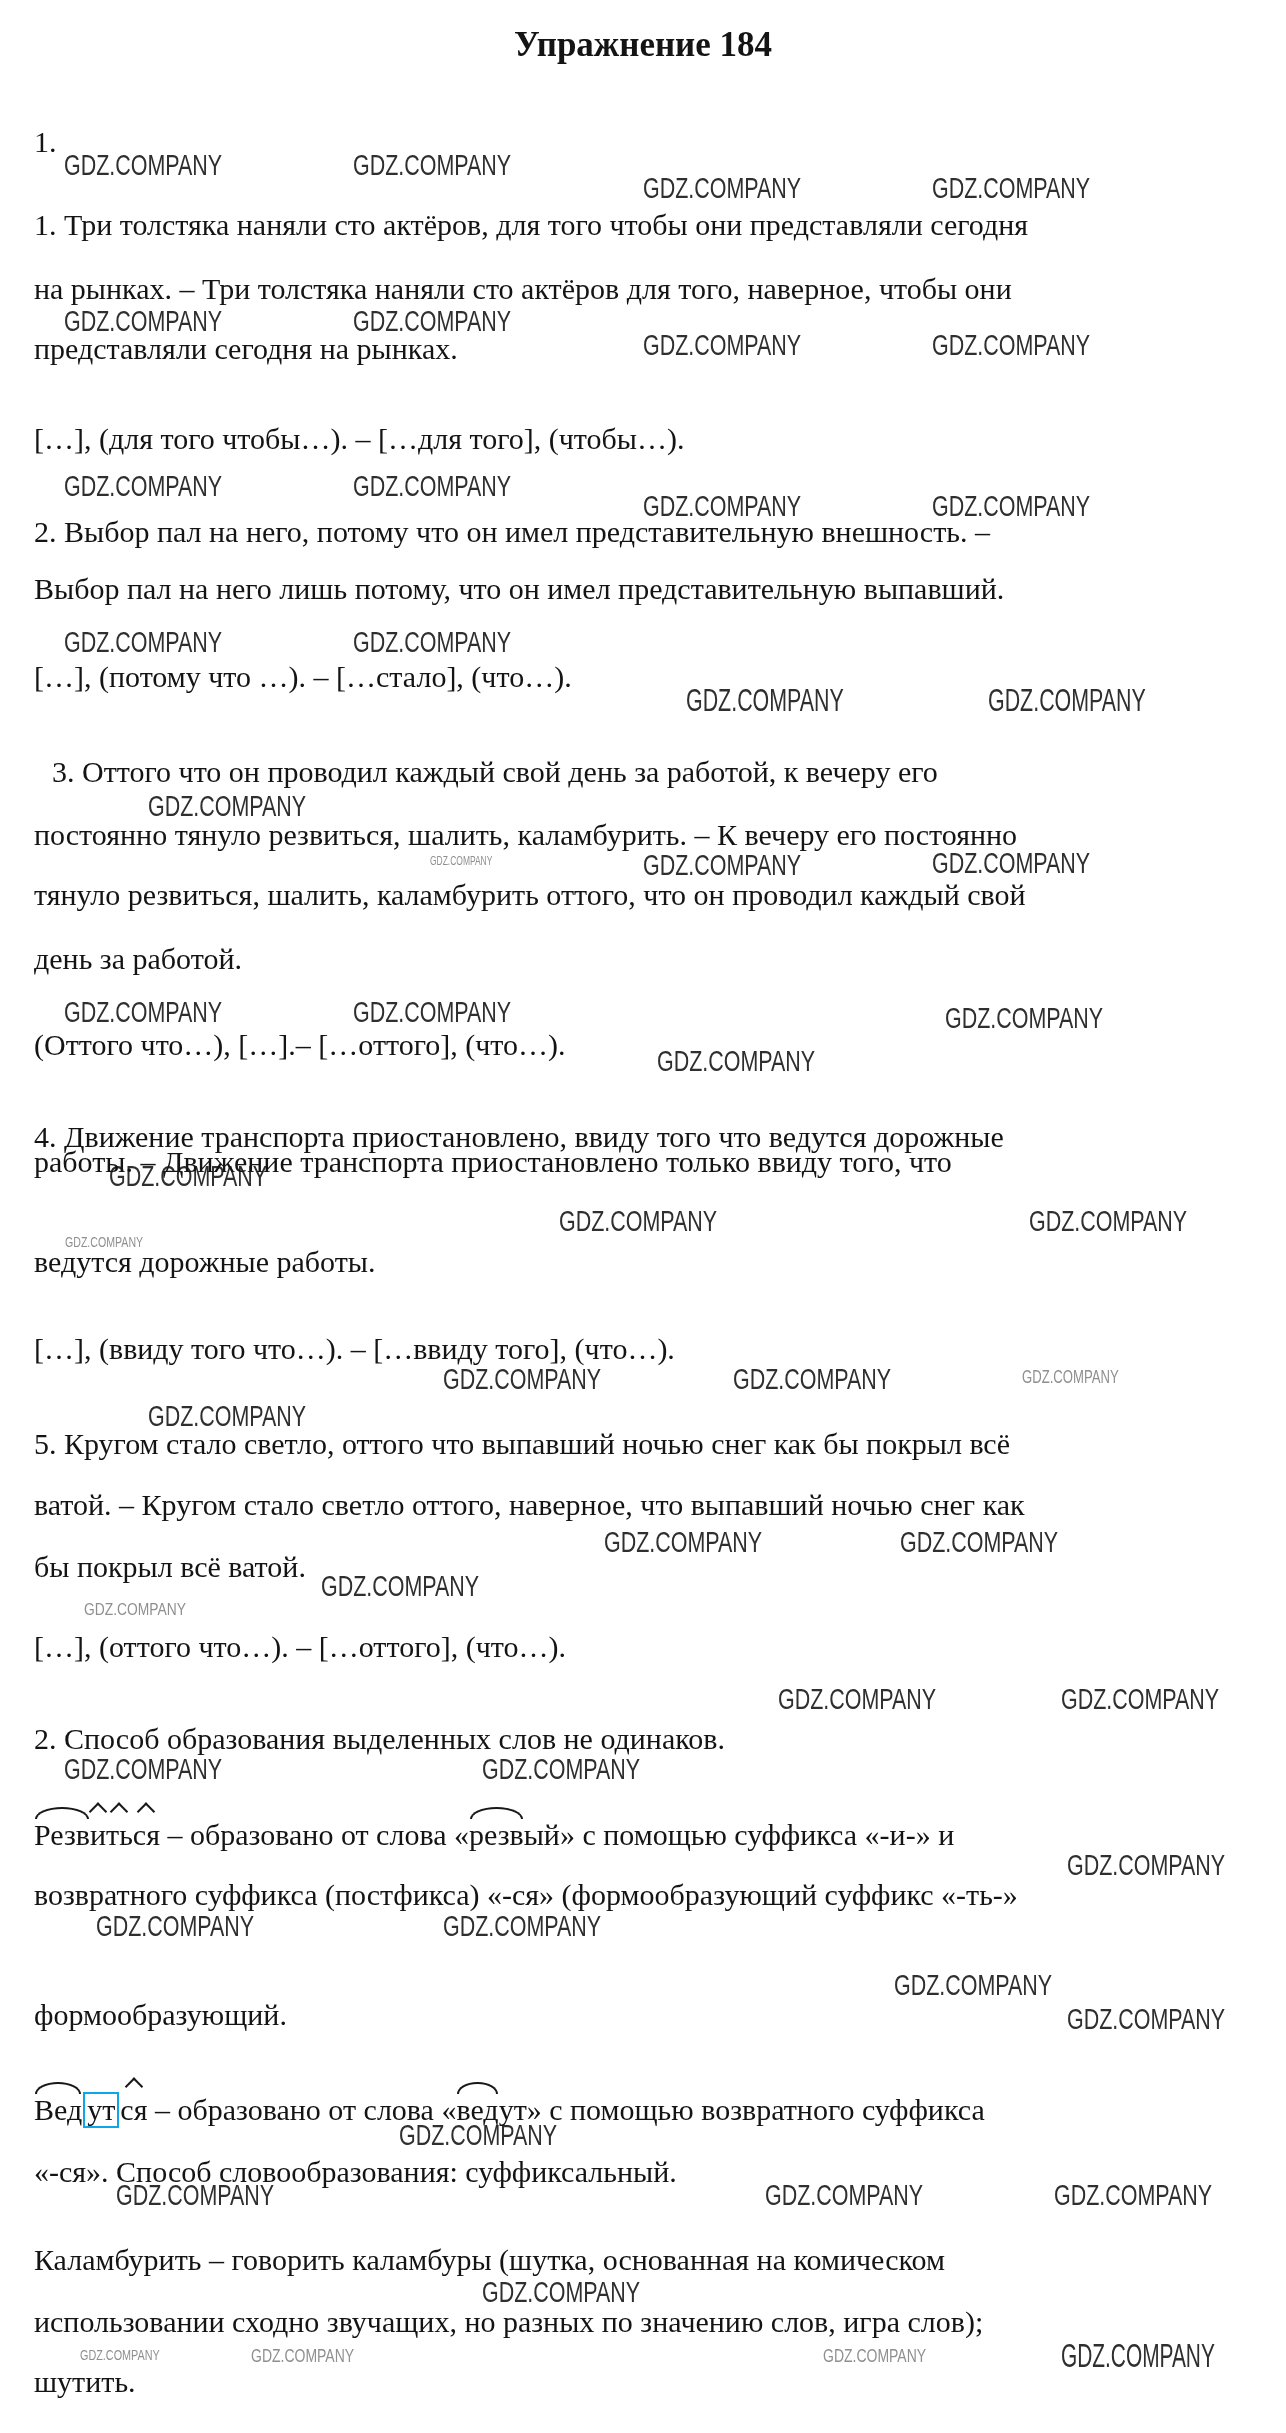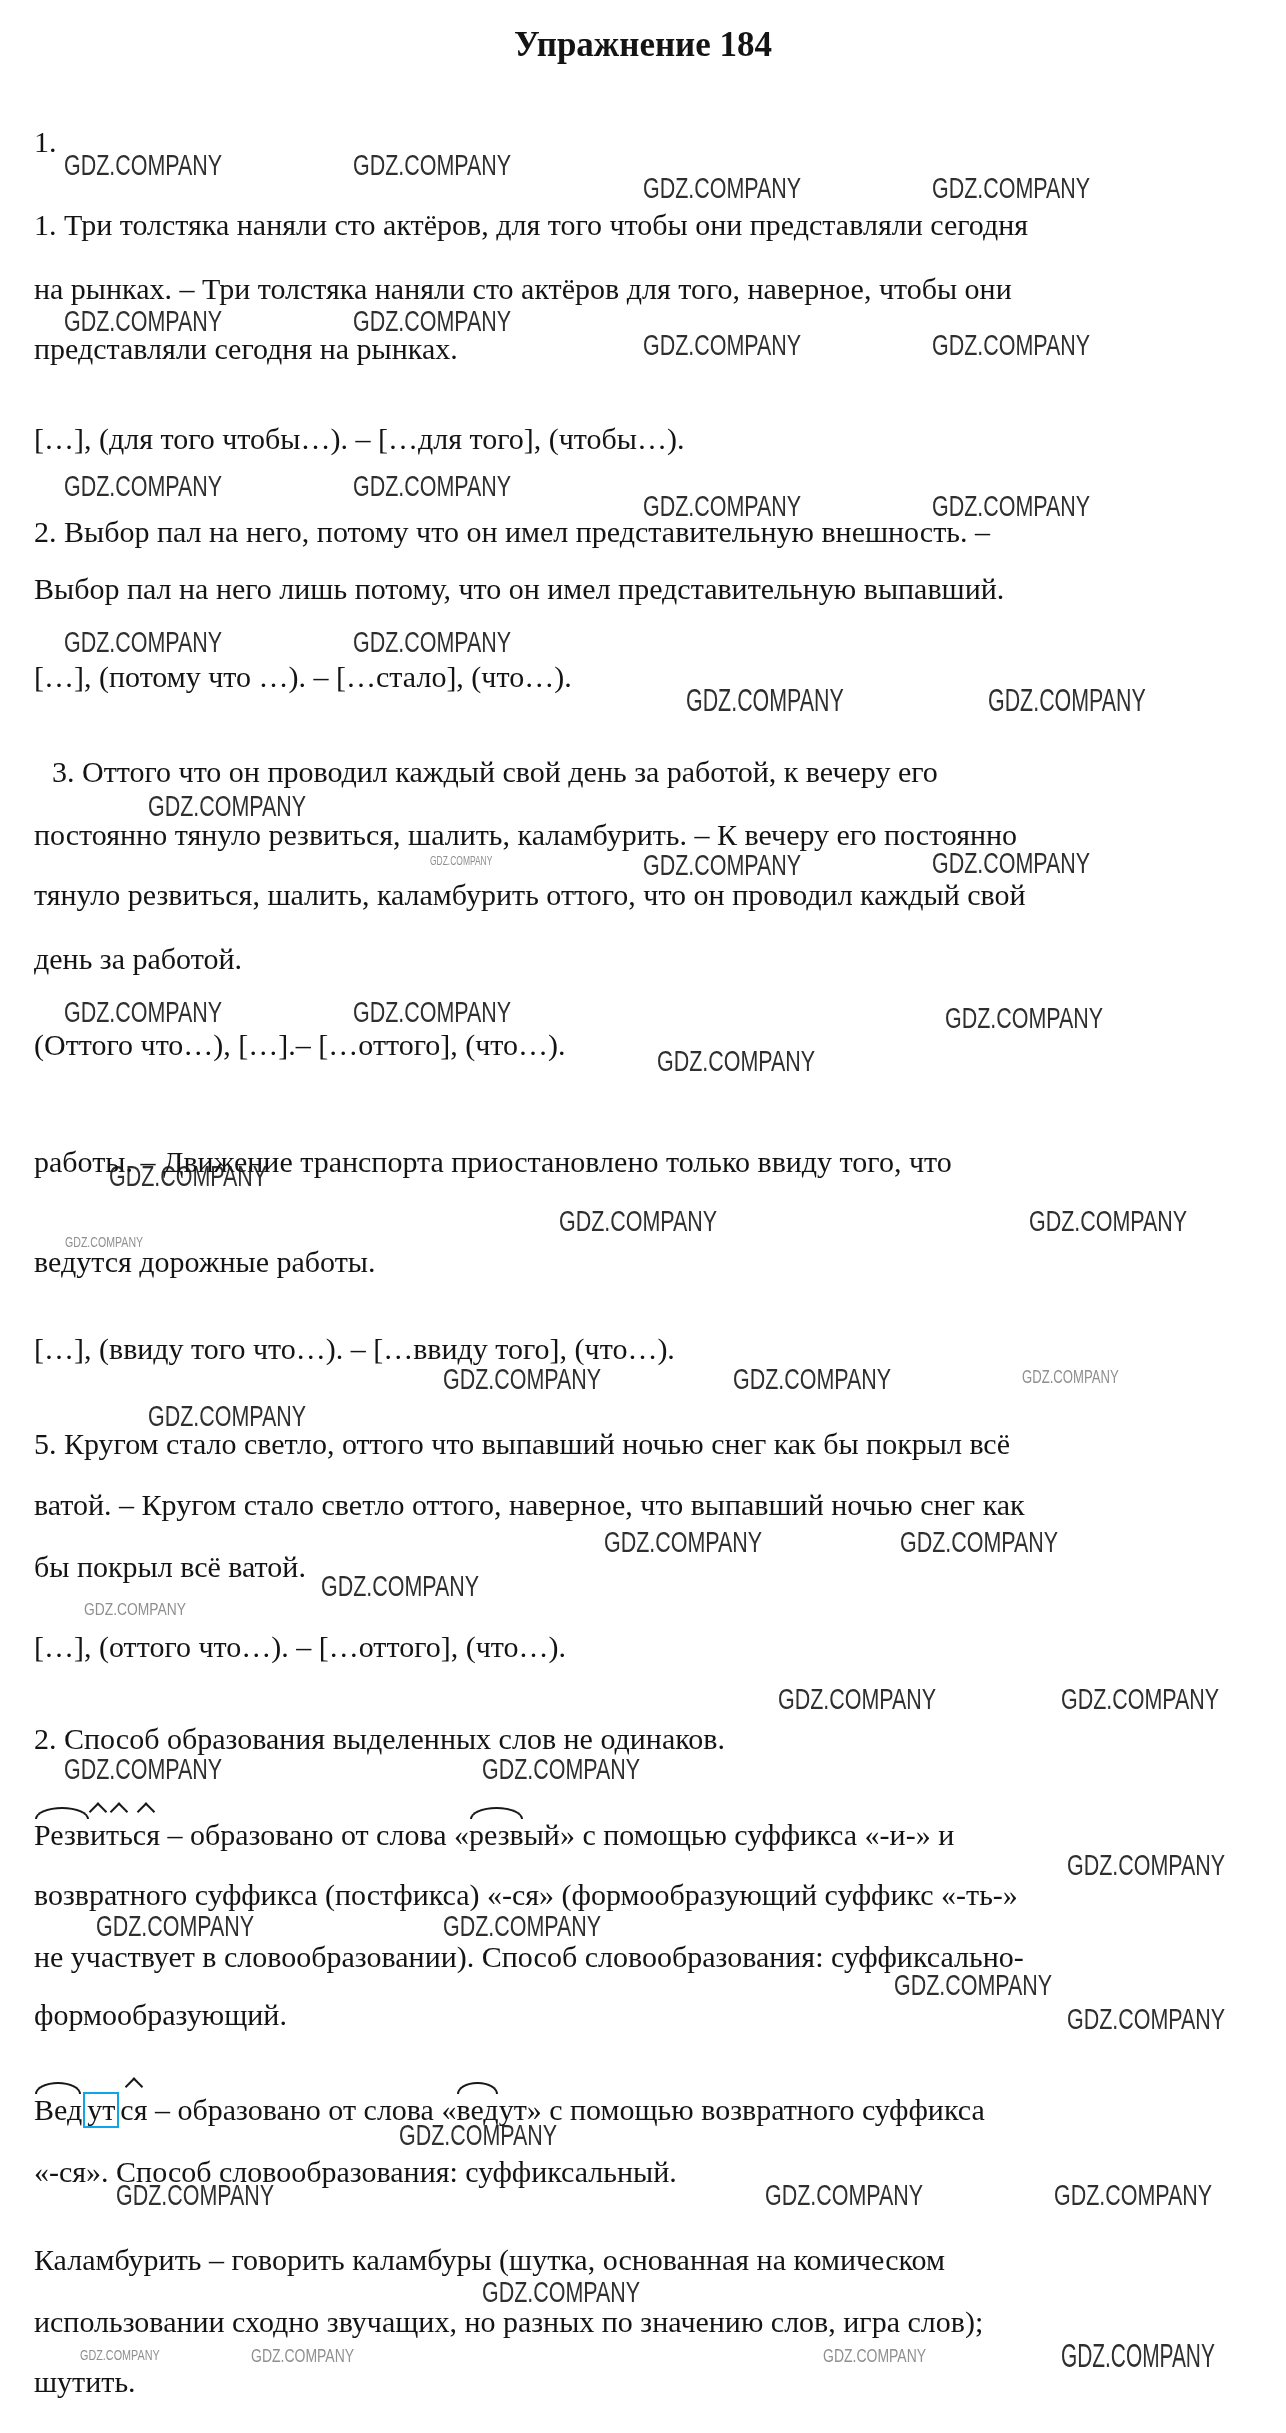--- a/index.html
+++ b/index.html
@@ -49,31 +49,31 @@
     <div class="line" style="top: 331px;"><span>представляли сегодня на рынках.</span></div>
     <div class="line" style="top: 421px;"><span>[…], (для того чтобы…). – […для того], (чтобы…).</span></div>
     <div class="line" style="top: 514px;"><span>2. Выбор пал на него, потому что он имел представительную внешность. –</span></div>
     <div class="line" style="top: 571px;"><span>Выбор пал на него лишь потому, что он имел представительную выпавший.</span></div>
     <div class="line" style="top: 659px;"><span>[…], (потому что …). – […стало], (что…).</span></div>
     <div class="line" style="top: 754px; margin-left: 18px;"><span>3. Оттого что он проводил каждый свой день за работой, к вечеру его</span></div>
     <div class="line" style="top: 817px;"><span>постоянно тянуло резвиться, шалить, каламбурить. – К вечеру его постоянно</span></div>
     <div class="line" style="top: 877px;"><span>тянуло резвиться, шалить, каламбурить оттого, что он проводил каждый свой</span></div>
     <div class="line" style="top: 941px;"><span>день за работой.</span></div>
     <div class="line" style="top: 1027px;"><span>(Оттого что…), […].– […оттого], (что…).</span></div>
+    <div class="line" style="top: 1119px;"><span>4. Движение транспорта приостановлено, ввиду того что ведутся дорожные</span></div>
     <div class="line" style="top: 1144px; text-align: center;"><span>работы. – Движение транспорта приостановлено только ввиду того, что</span></div>
     <div class="line" style="top: 1244px;"><span>ведутся дорожные работы.</span></div>
     <div class="line" style="top: 1331px;"><span>[…], (ввиду того что…). – […ввиду того], (что…).</span></div>
     <div class="line" style="top: 1426px;"><span>5. Кругом стало светло, оттого что выпавший ночью снег как бы покрыл всё</span></div>
     <div class="line" style="top: 1487px;"><span>ватой. – Кругом стало светло оттого, наверное, что выпавший ночью снег как</span></div>
     <div class="line" style="top: 1549px;"><span>бы покрыл всё ватой.</span></div>
     <div class="line" style="top: 1629px;"><span>[…], (оттого что…). – […оттого], (что…).</span></div>
     <div class="line" style="top: 1721px;"><span>2. Способ образования выделенных слов не одинаков.</span></div>
     <div class="line" style="top: 1817px;"><span class="m-root">Резв</span><span class="m-suffix">и</span><span class="m-suffix">ть</span><span class="m-suffix">ся</span><span> – образовано от слова «</span><span class="m-root">резв</span><span>ый» с помощью суффикса «-и-» и</span></div>
     <div class="line" style="top: 1877px;"><span>возвратного суффикса (постфикса) «-ся» (формообразующий суффикс «-ть-»</span></div>
-    <div class="line" style="top: 1939px;"><span>не участвует в словообразовании). Способ словообразования: суффиксально-</span></div>
     <div class="line" style="top: 1997px;"><span>формообразующий.</span></div>
     <div class="line" style="top: 2092px;"><span class="m-root">Вед</span><span class="m-ending">ут</span><span class="m-suffix">ся</span><span> – образовано от слова «</span><span class="m-root">вед</span><span>ут» с помощью возвратного суффикса</span></div>
     <div class="line" style="top: 2154px;"><span>«-ся». Способ словообразования: суффиксальный.</span></div>
     <div class="line" style="top: 2242px;"><span>Каламбурить – говорить каламбуры (шутка, основанная на комическом</span></div>
     <div class="line" style="top: 2304px;"><span>использовании сходно звучащих, но разных по значению слов, игра слов);</span></div>
     <div class="line" style="top: 2364px;"><span>шутить.</span></div>
     <span class="wm" style="left: 64px; top: 150px; font-size: 30px; color: rgb(47, 47, 47); transform: scaleX(0.715);">GDZ.COMPANY</span>
     <span class="wm" style="left: 353px; top: 150px; font-size: 30px; color: rgb(47, 47, 47); transform: scaleX(0.715);">GDZ.COMPANY</span>
     <span class="wm" style="left: 643px; top: 173px; font-size: 30px; color: rgb(47, 47, 47); transform: scaleX(0.715);">GDZ.COMPANY</span>
     <span class="wm" style="left: 932px; top: 173px; font-size: 30px; color: rgb(47, 47, 47); transform: scaleX(0.715);">GDZ.COMPANY</span>

